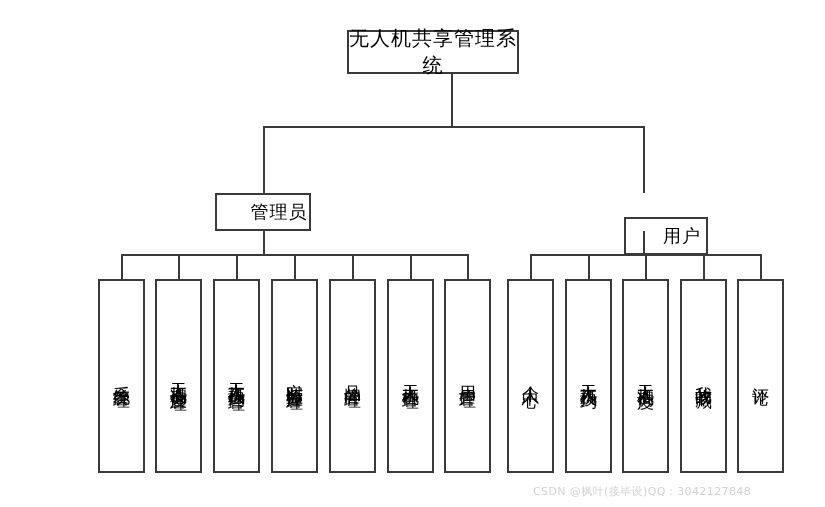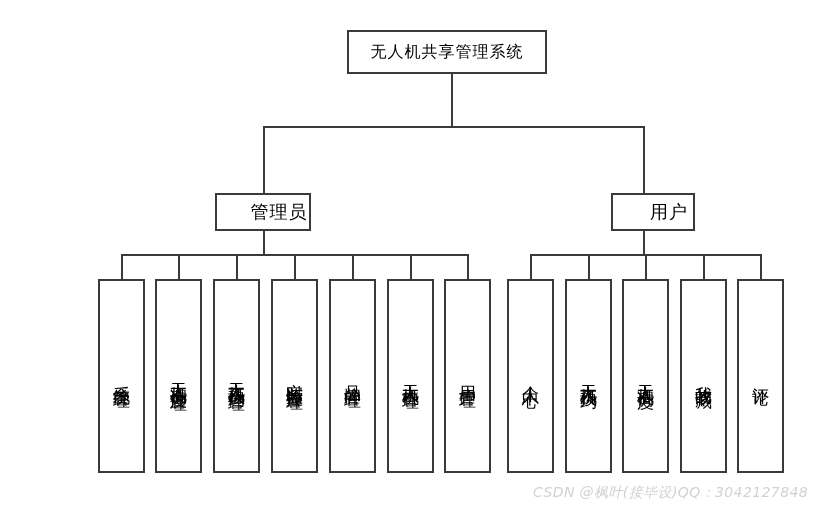--- a/index.html
+++ b/index.html
@@ -28,34 +28,34 @@
     background: #ffffff;
     display: flex;
     align-items: center;
     justify-content: center;
     text-align: center;
     color: #000000;
   }
   .node.root {
     left: 347px;
     top: 30px;
-    width: 200px;
+    width: 172px;
     height: 44px;
-    font-size: 16px;
+    font-size: 20px;
     letter-spacing: 1px;
   }
   .node.level2 {
     top: 193px;
     height: 38px;
     font-size: 18px;
     letter-spacing: 1px;
     padding-left: 32px;
   }
   .node.level2.admin { left: 215px; width: 96px; }
-  .node.level2.user  { left: 611px; width: 84px; }
+  .node.level2.user  { left: 624px; width: 84px; margin-top: 24px; }
 
   .node.leaf {
     top: 279px;
     width: 47px;
     height: 194px;
     font-size: 17px;
     line-height: 1.12;
     padding: 6px 2px;
   }
   .vtext {
@@ -71,26 +71,25 @@
     background: #3a3a3a;
   }
   .line.v { width: 2px; }
   .line.h { height: 2px; }
 
   
   #watermark {
     position: absolute;
     left: 533px;
     top: 484px;
-    font-size: 14px;
+    font-size: 11px;
     color: #d2d2d2;
     white-space: nowrap;
     letter-spacing: 0.4px;
     font-family: "DejaVu Sans", "Liberation Sans", sans-serif;
-    font-style: italic;
   }
 </style>
 </head>
 <body>
 
 <div id="chart-canvas">
 
   <div class="node root">
     <span>无人机共享管理系统</span>
   </div>

